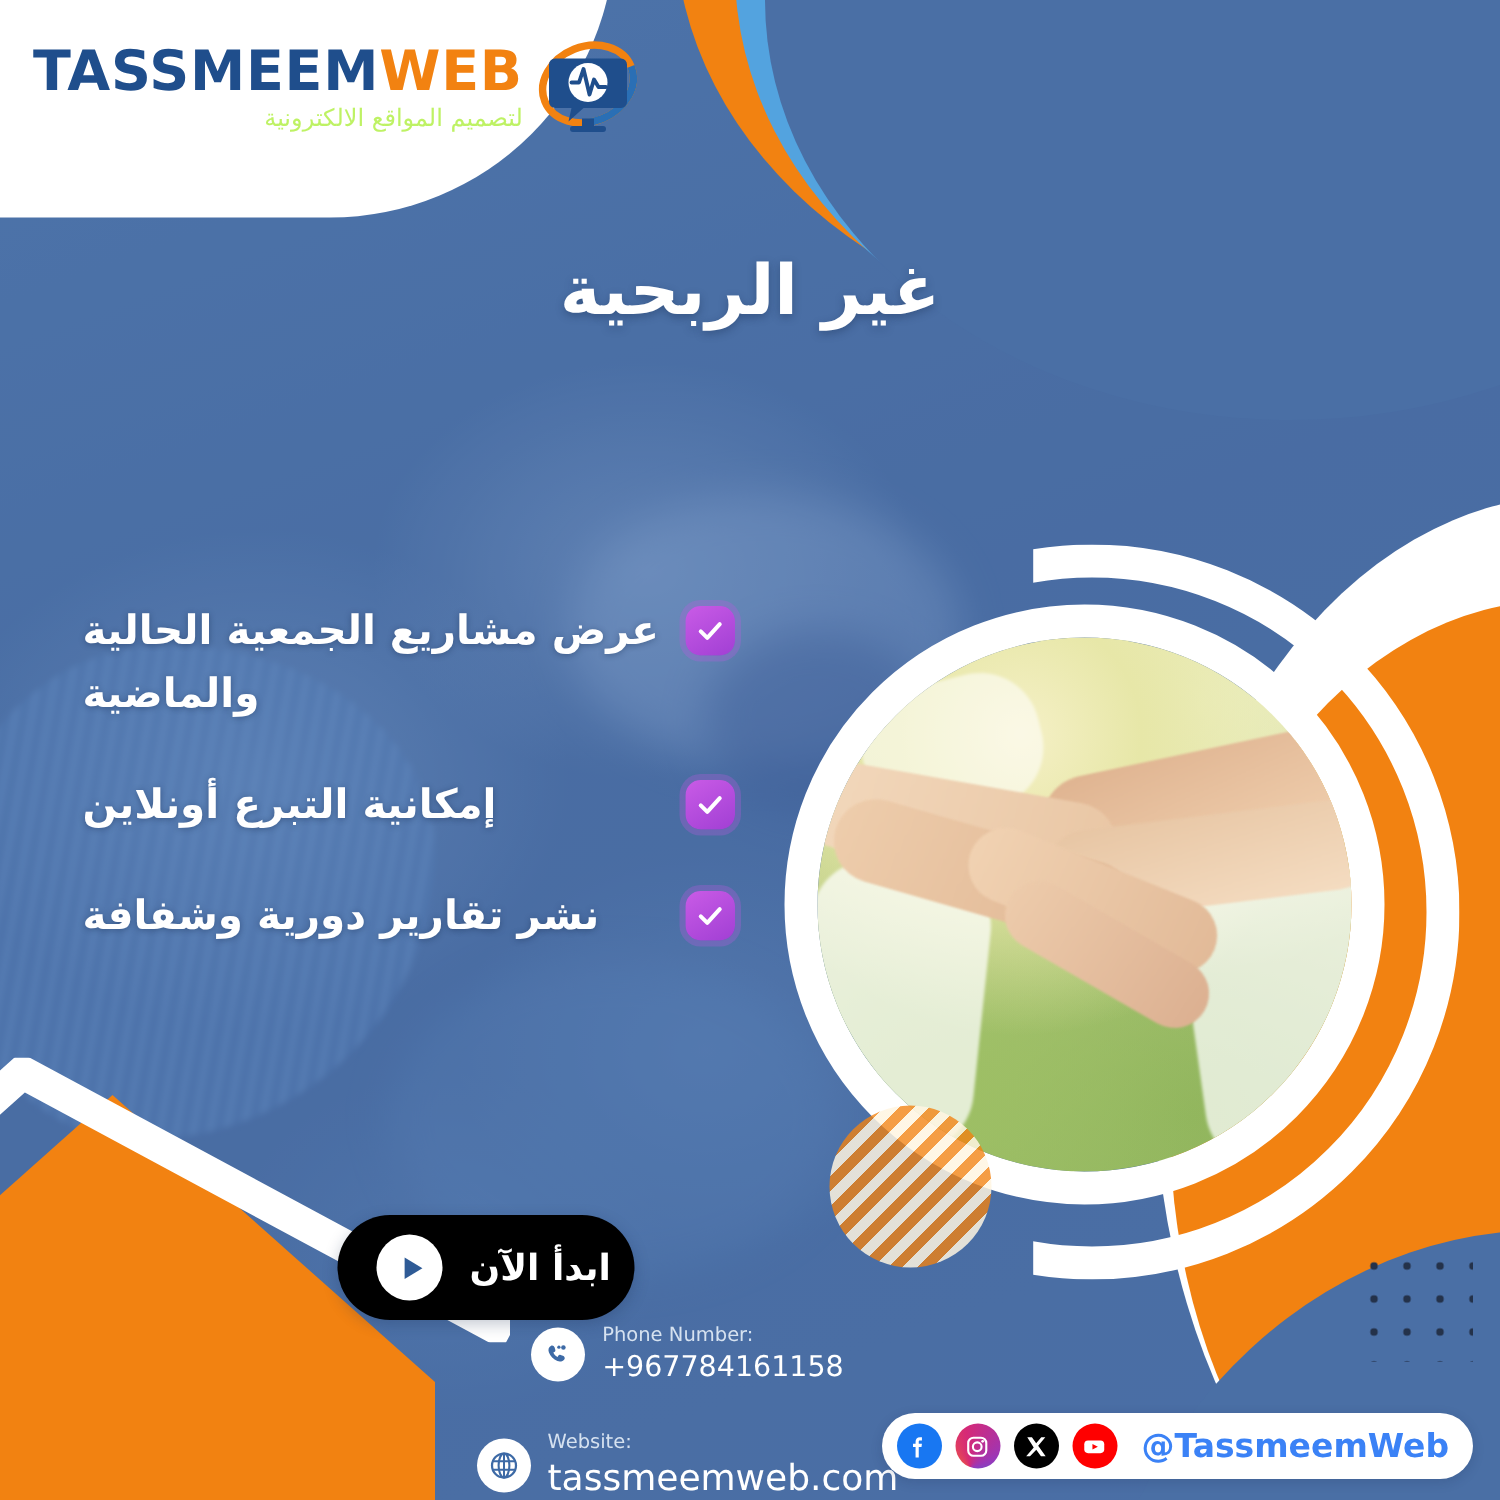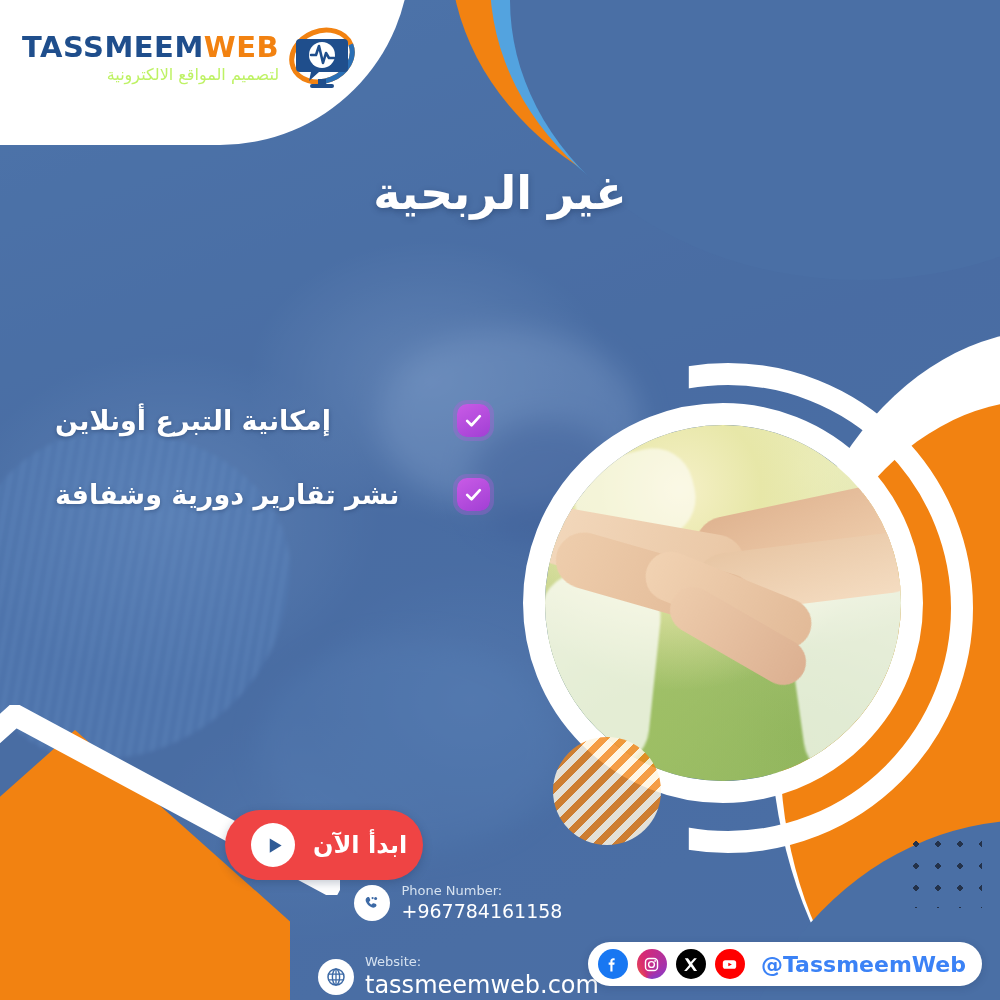--- a/index.html
+++ b/index.html
@@ -84,21 +84,21 @@
     width:420px;height:190px;
     background:#ffffff;
     border-radius:0 0 240px 0;
   }
 
   
   .logo{position:absolute;left:22px;top:26px;display:flex;align-items:center;gap:10px;}
   .logo-mark{position:relative;width:66px;height:64px;flex:none;}
   .logo-text{display:flex;flex-direction:column;line-height:1;}
   .logo-word{
-    font-size:29px;font-weight:bold;letter-spacing:.5px;
+    font-size:37px;font-weight:bold;letter-spacing:.5px;
     font-family:"DejaVu Sans","Liberation Sans",sans-serif;
   }
   .logo-word .p1{color:#1f4e8c;}
   .logo-word .p2{color:#f28211;}
   .logo-tag{
     margin-top:5px;font-size:16px;color:#bef264;direction:rtl;
     font-family:"DejaVu Sans","Liberation Sans",sans-serif;
   }
 
   
@@ -206,21 +206,21 @@
     width:80px;height:78px;
     background-image:radial-gradient(#24324a 2.6px,transparent 2.7px);
     background-size:22px 22px;
     background-position:3px 3px;
   }
 
   
   .cta{
     position:absolute;left:225px;top:810px;
     display:flex;align-items:center;gap:18px;
-    background:#ef4444;color:#ffffff;
+    background:#000000;color:#ffffff;
     padding:13px 16px 13px 26px;
     border-radius:40px;
     direction:rtl;
     box-shadow:0 3px 10px rgba(20,40,75,.25);
     cursor:pointer;
   }
   .cta .label{
     font-size:24px;font-weight:600;
     font-family:"DejaVu Sans","Liberation Sans",sans-serif;
   }
@@ -316,20 +316,28 @@
       <div class="logo-tag">لتصميم المواقع الالكترونية</div>
     </div>
   </div>
 
   <div class="headline">
     <span class="l2">غير الربحية</span>
   </div>
 
   <div class="features">
 
+    <div class="feature">
+      <span class="chk">
+        <svg viewBox="0 0 24 24">
+            <path d="M4 12.5 L9.5 18 L20 6.5" fill="none" stroke="#ffffff" stroke-width="3.4" stroke-linecap="round" stroke-linejoin="round"></path>
+          </svg>
+      </span>
+      <span class="txt">عرض مشاريع الجمعية الحالية والماضية</span>
+    </div>
 
     <div class="feature">
       <span class="chk">
         <svg viewBox="0 0 24 24">
             <path d="M4 12.5 L9.5 18 L20 6.5" fill="none" stroke="#ffffff" stroke-width="3.4" stroke-linecap="round" stroke-linejoin="round"></path>
           </svg>
       </span>
       <span class="txt">إمكانية التبرع أونلاين</span>
     </div>
 

